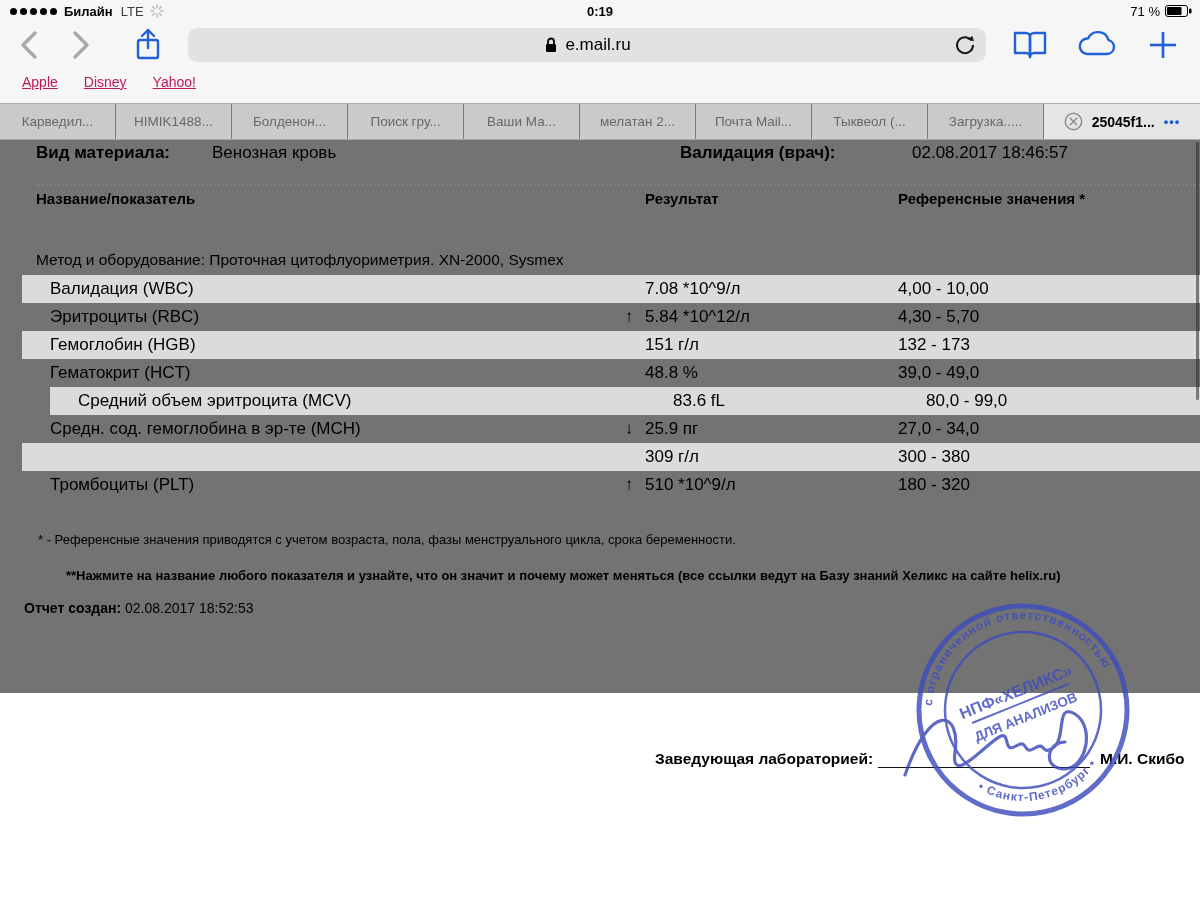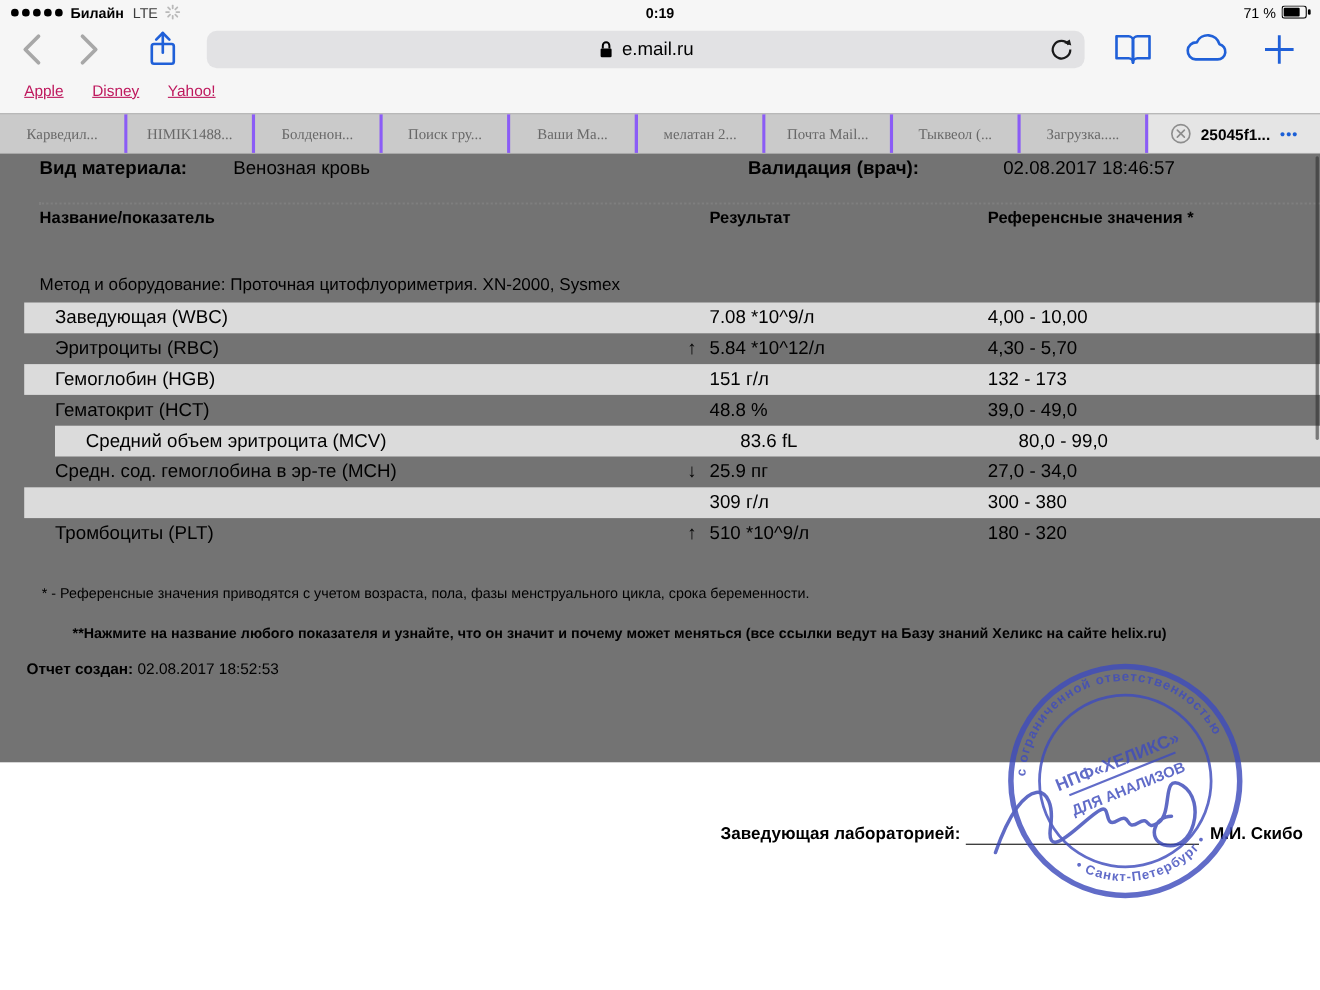--- a/index.html
+++ b/index.html
@@ -25,23 +25,23 @@
     display:flex; align-items:center; justify-content:center; position:relative; font-size:17px;
   }
   .urlbar .host { margin-left:6px; }
   .reloadbtn { position:absolute; right:9px; top:5px; }
   .right-icons { display:flex; align-items:center; gap:30px; margin-left:26px; padding-right:8px; }
   .bookmarks-bar { height:35px; display:flex; align-items:flex-start; gap:26px; padding:6px 0 0 22px; font-size:14px; }
   .bookmarks-bar a { color:#be185d; text-decoration:underline; }
   
   .tab-bar { height:37px; display:flex; background:#c4c4c4; border-top:1px solid #adadad; border-bottom:1px solid #a8a8a8; }
   .tab {
-    width:116px; background:#cacaca; border-right:3px solid #8b5cf6;
+    width:116px; background:#cacaca; border-right:1px solid #8b5cf6;
     color:#686868; font-size:13.5px; display:flex; align-items:center; justify-content:center;
-    white-space:nowrap; overflow:hidden; padding:0 6px;font-family:Liberation Serif, serif;
+    white-space:nowrap; overflow:hidden; padding:0 6px;
   }
   .tab-active {
     flex:1; background:#e5e5e5; display:flex; align-items:center; justify-content:center;
     gap:9px; font-size:14px;
   }
   .tab-active .tlabel { font-weight:bold; color:#000; }
   .tab-more { color:#1b5fd6; font-weight:bold; letter-spacing:1px; font-size:13px; }
   
   .page { position:absolute; top:140px; left:0; width:1200px; height:553px; background:#737373; }
   .abs { position:absolute; white-space:nowrap; }
@@ -212,21 +212,21 @@
 
   <div class="dotline" style="top:44px;"></div>
 
   <span class="abs colhead" style="left:36px; top:50px;">Название/показатель</span>
   <span class="abs colhead" style="left:645px; top:50px;">Результат</span>
   <span class="abs colhead" style="left:898px; top:50px;">Референсные значения *</span>
 
   <span class="abs method" style="left:36px; top:111px;">Метод и оборудование:  Проточная цитофлуориметрия. XN-2000, Sysmex</span>
 
   <div class="trow gray" style="top:135px;">
-    <span class="c-name">Заведующая (WBC)</span>
+    <span class="c-name">Валидация (WBC)</span>
     <span class="c-arrow"></span>
     <span class="c-result">7.08 *10^9/л</span>
     <span class="c-ref">4,00 - 10,00</span>
   </div>
   <div class="trow" style="top:163px;">
     <span class="c-name">Эритроциты (RBC)</span>
     <span class="c-arrow">↑</span>
     <span class="c-result">5.84 *10^12/л</span>
     <span class="c-ref">4,30 - 5,70</span>
   </div>

